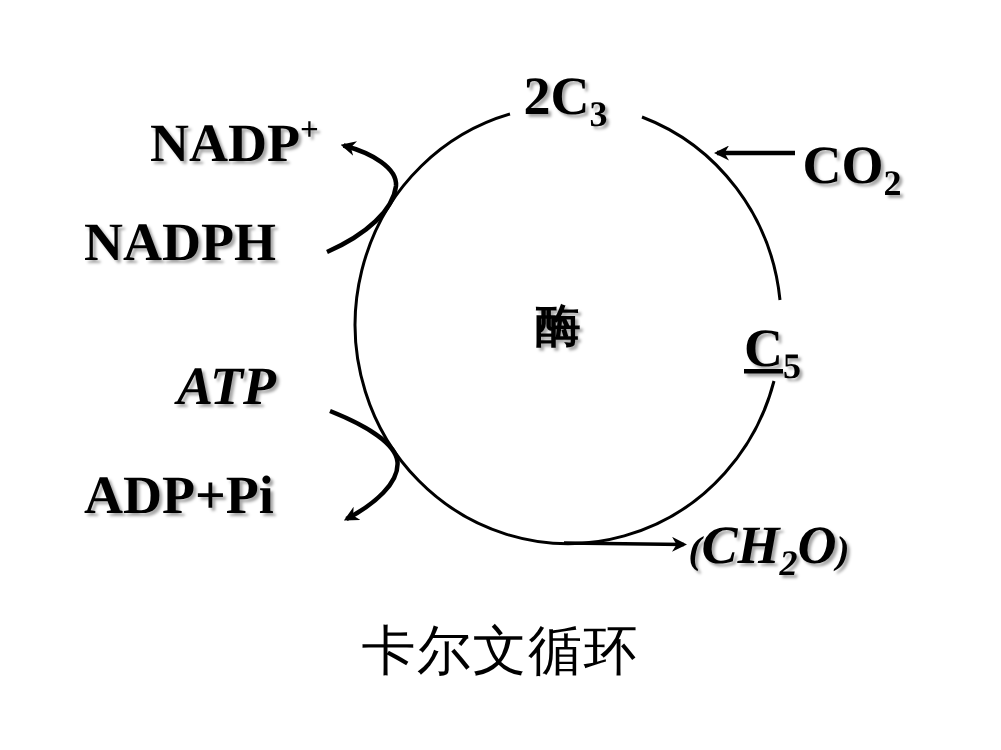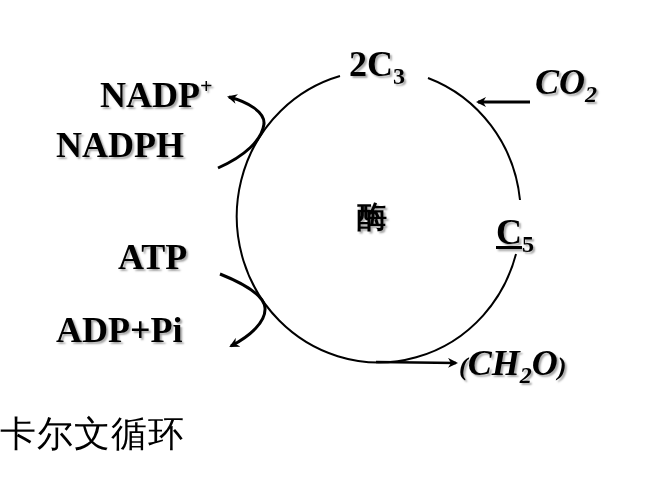--- a/index.html
+++ b/index.html
@@ -17,20 +17,21 @@
   .big { font-size: 36px; }
   .sub { font-size: 24px; vertical-align: -8px; }
   .sup { font-size: 22px; vertical-align: 14px; }
   .paren { font-size: 26px; }
   .caption {
     position: absolute;
     font-family: "DejaVu Sans", sans-serif;
     font-size: 36px;
     color: #000;
     left: 0; width: 667px; top: 410px;
+    text-align: center;
     letter-spacing: 1px;
   }
   .enzyme {
     position: absolute;
     font-family: "DejaVu Sans", sans-serif;
     font-weight: bold;
     font-size: 30px;
     color: #000;
     text-shadow: 2px 2px 2px rgba(0,0,0,0.35);
   }
@@ -55,39 +56,39 @@
 
   <path d="M 220 274 C 245 284, 264 296, 265 308 C 266 322, 250 336, 231 346" fill="none" stroke="#000" stroke-width="3" marker-end="url(#ah)"></path>
 
   <line x1="376" y1="362" x2="456" y2="363" stroke="#000" stroke-width="2.5" marker-end="url(#ah)"></line>
 </svg>
 
 <div class="lbl big" style="left:349px; top:46px;">
   <span>2C</span><span class="sub">3</span>
 </div>
 
-<div class="lbl big" style="left:535px; top:64px;font-style:italic;">
+<div class="lbl big" style="left:535px; top:92px;">
   <span>CO</span><span class="sub">2</span>
 </div>
 
 <div class="lbl big" style="left:80px; top:75px;margin-left:20px;">
   <span>NADP</span><span class="sup">+</span>
 </div>
 
-<div class="lbl big" style="left:56px; top:127px;">
+<div class="lbl big" style="left:56px; top:143px;">
   <span>NADPH</span>
 </div>
 
 <div class="enzyme" style="left:357px; top:197px;">酶</div>
 
 <div class="lbl big" style="left:496px; top:214px;text-decoration:underline;">
   <span>C</span><span class="sub">5</span>
 </div>
 
-<div class="lbl big" style="left:118px; top:239px;">
+<div class="lbl big" style="left:118px; top:239px;font-style:italic;">
   <span>ATP</span>
 </div>
 
 <div class="lbl big" style="left:56px; top:312px;">
   <span>ADP+Pi</span>
 </div>
 
 <div class="lbl big" style="left:459px; top:345px;font-style:italic;">
   <span class="paren">(</span><span>CH</span><span class="sub">2</span><span>O</span><span class="paren">)</span>
 </div>

